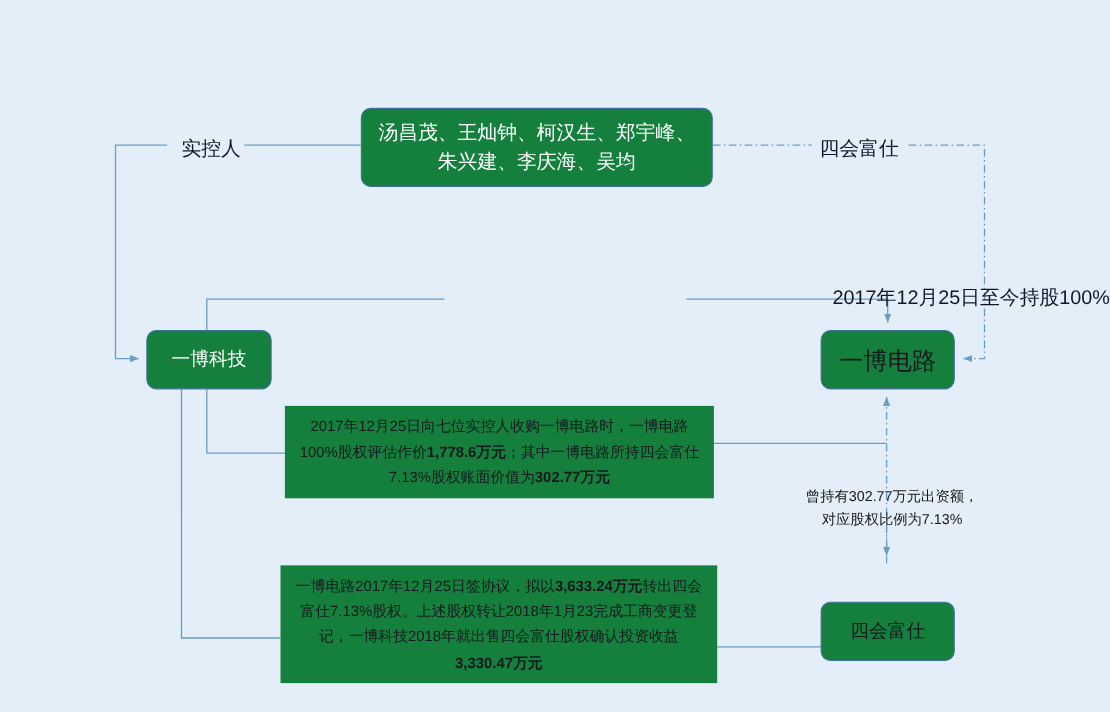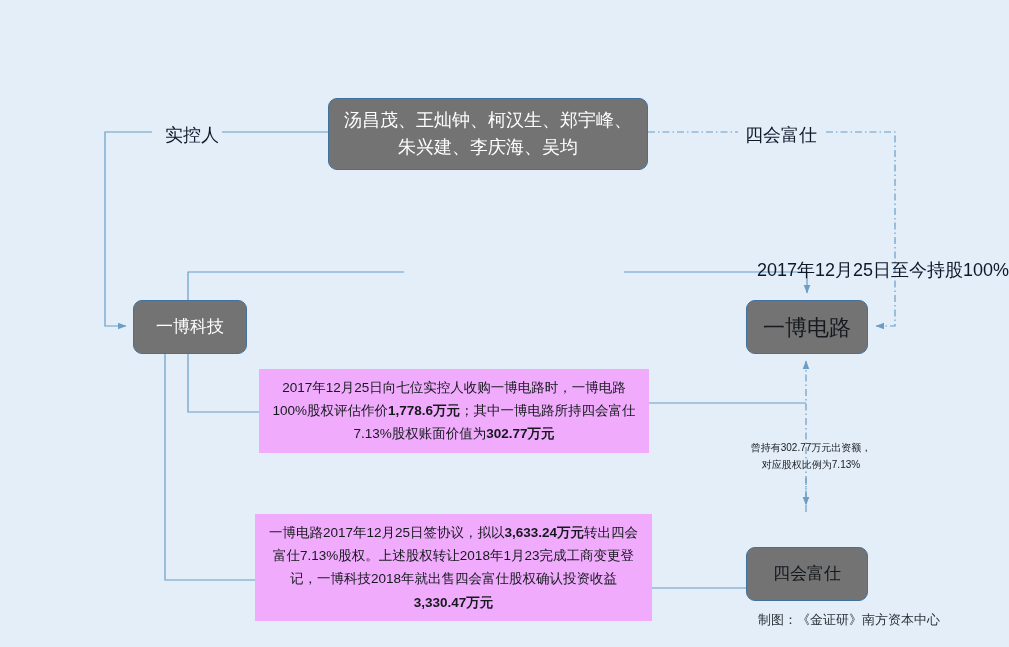--- a/index.html
+++ b/index.html
@@ -25,21 +25,21 @@
     left: 0; top: 32px; width: 1009px;
     text-align: center;
     font-size: 19px;
     font-weight: bold;
     color: #111418;
     letter-spacing: 0.4px;
   }
 
   .node {
     position: absolute;
-    background: #737373;
+    background: #15803d;
     border: 1.2px solid #41719c;
     border-radius: 9px;
     display: flex;
     align-items: center;
     justify-content: center;
     text-align: center;
     line-height: 1.5;
   }
   .node.people {
     left: 328px; top: 98px;
@@ -75,36 +75,36 @@
     color: #0f172a;
     white-space: nowrap;
     text-align: center;
   }
   .edge-label.ctrl-left  { left: 165px; top: 123px; }
   .edge-label.ctrl-right { left: 745px; top: 123px; }
   .edge-label.hold100    { left: 0; top: 258px; width: 1009px; text-align: right; }
 
   .note {
     position: absolute;
-    background: #f0abfc;
+    background: #15803d;
     color: #15191d;
     font-size: 13.5px;
     line-height: 1.72;
     text-align: center;
     padding: 7px 10px;
   }
   .note b { font-weight: bold; }
   .note.note-top    { left: 259px; top: 369px; width: 390px; }
   .note.note-bottom { left: 255px; top: 514px; width: 397px; }
 
   .side-note {
     position: absolute;
     left: 716px; top: 440px;
     width: 190px;
-    font-size: 10px;
+    font-size: 13px;
     line-height: 1.65;
     color: #15191d;
     text-align: center;
   }
 
   .credit {
     position: absolute;
     left: 709px; top: 611px;
     width: 280px;
     text-align: center;
@@ -172,15 +172,14 @@
   <div class="edge-label hold100">2017年12月25日至今持股100%</div>
 
   <div class="note note-top"><span>2017年12月25日向七位实控人收购一博电路时，一博电路100%股权评估作价</span><b>1,778.6万元</b><span>；其中一博电路所持四会富仕7.13%股权账面价值为</span><b>302.77万元</b></div>
   <div class="note note-bottom"><span>一博电路2017年12月25日签协议，拟以</span><b>3,633.24万元</b><span>转出四会富仕7.13%股权。上述股权转让2018年1月23完成工商变更登记，一博科技2018年就出售四会富仕股权确认投资收益</span><b>3,330.47万元</b></div>
 
   <div class="side-note">
     <span>曾持有302.77万元出资额，</span><br>
     <span>对应股权比例为7.13%</span>
   </div>
 
-  <div class="credit">制图：《金证研》南方资本中心</div>
 
 </div>
 
 </body></html>

